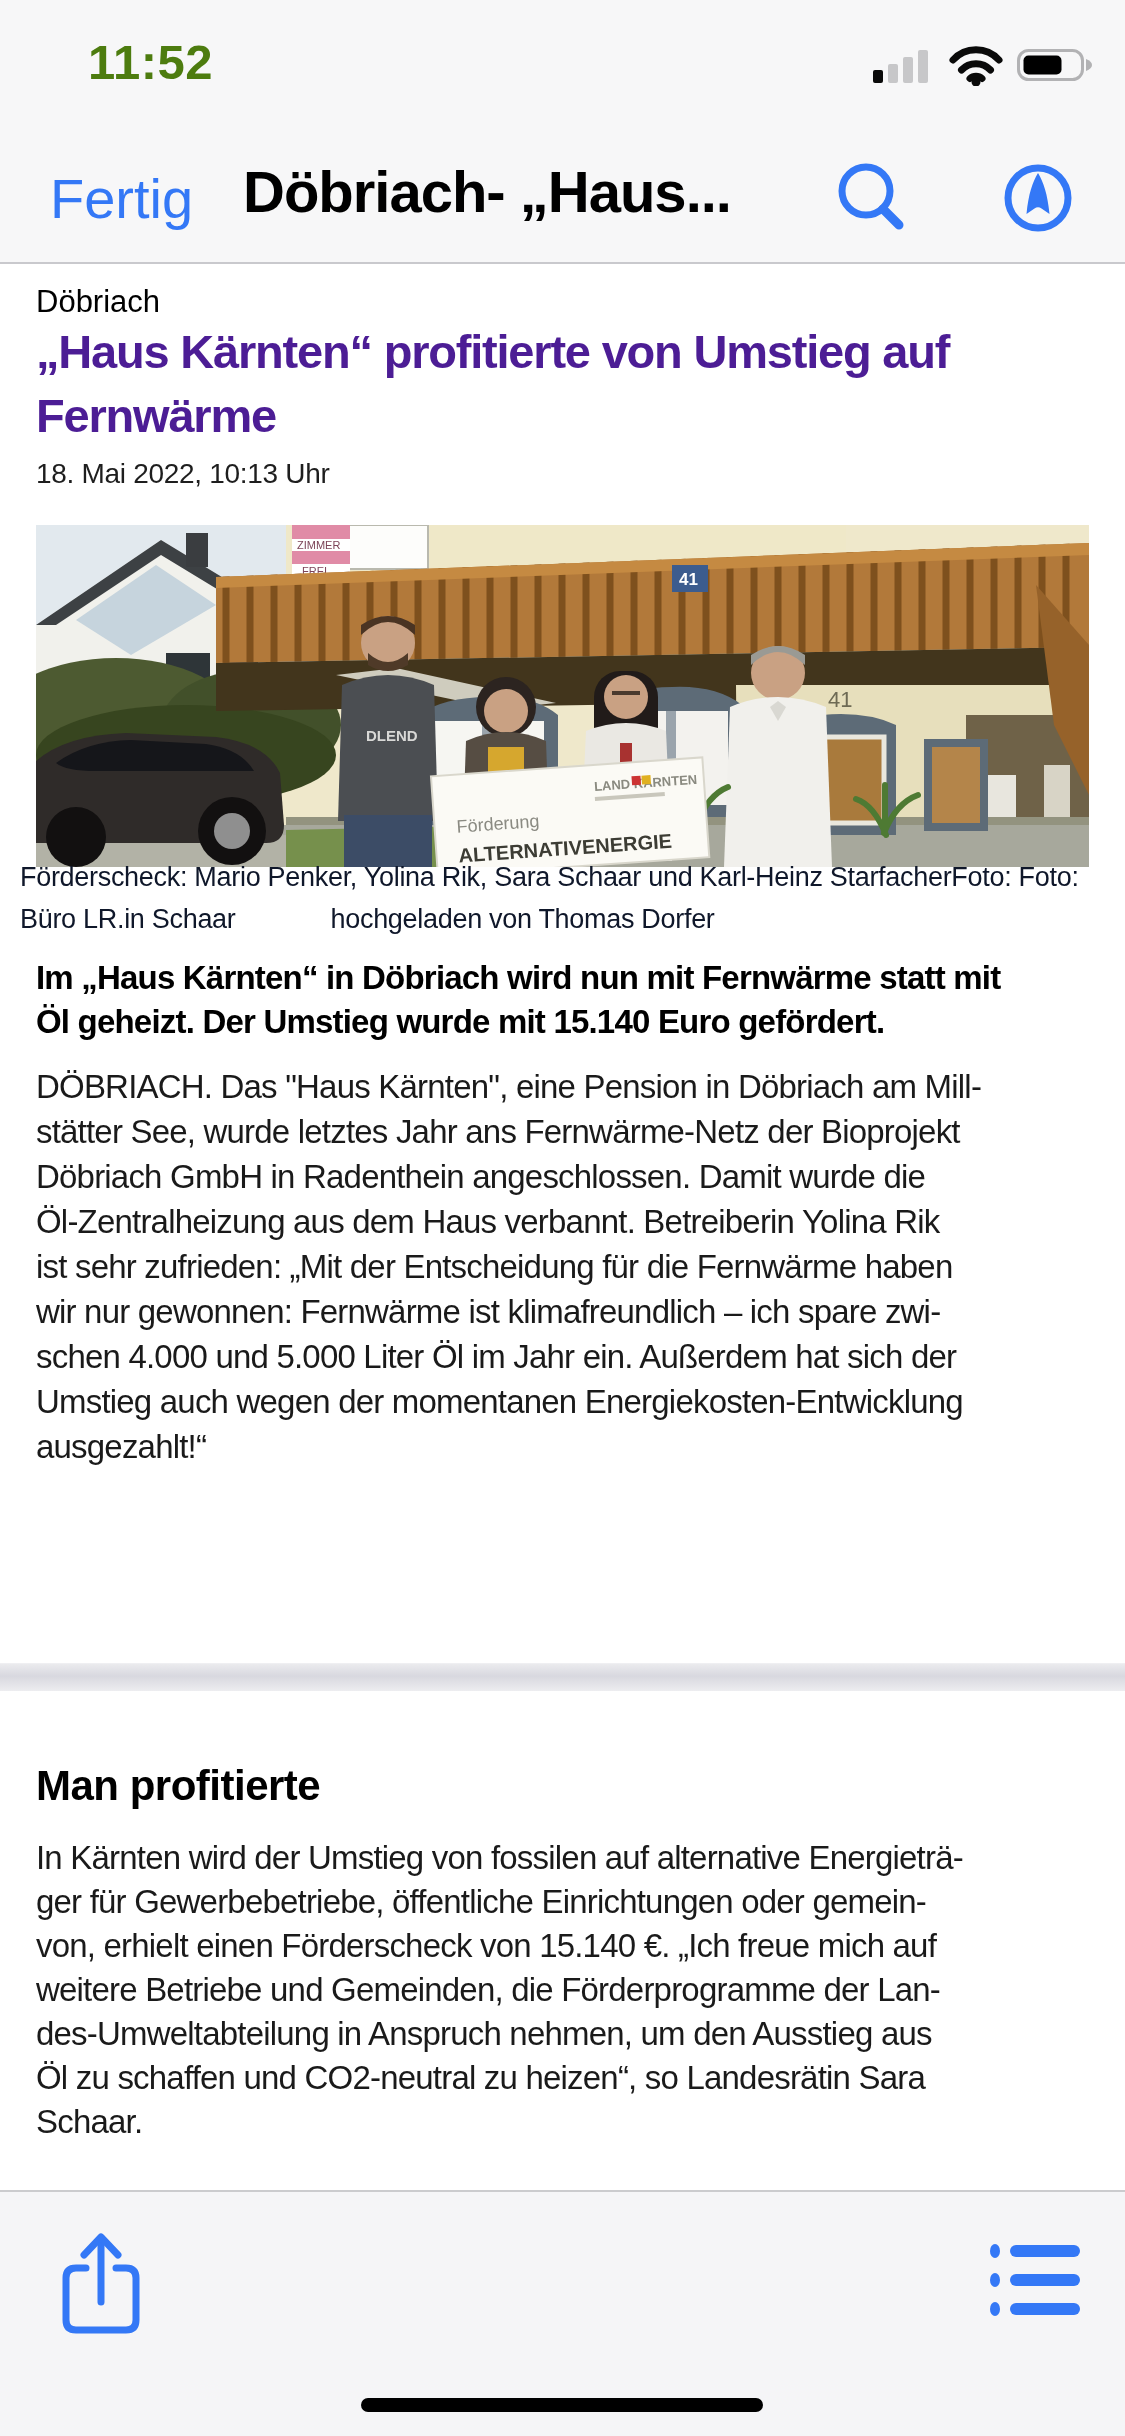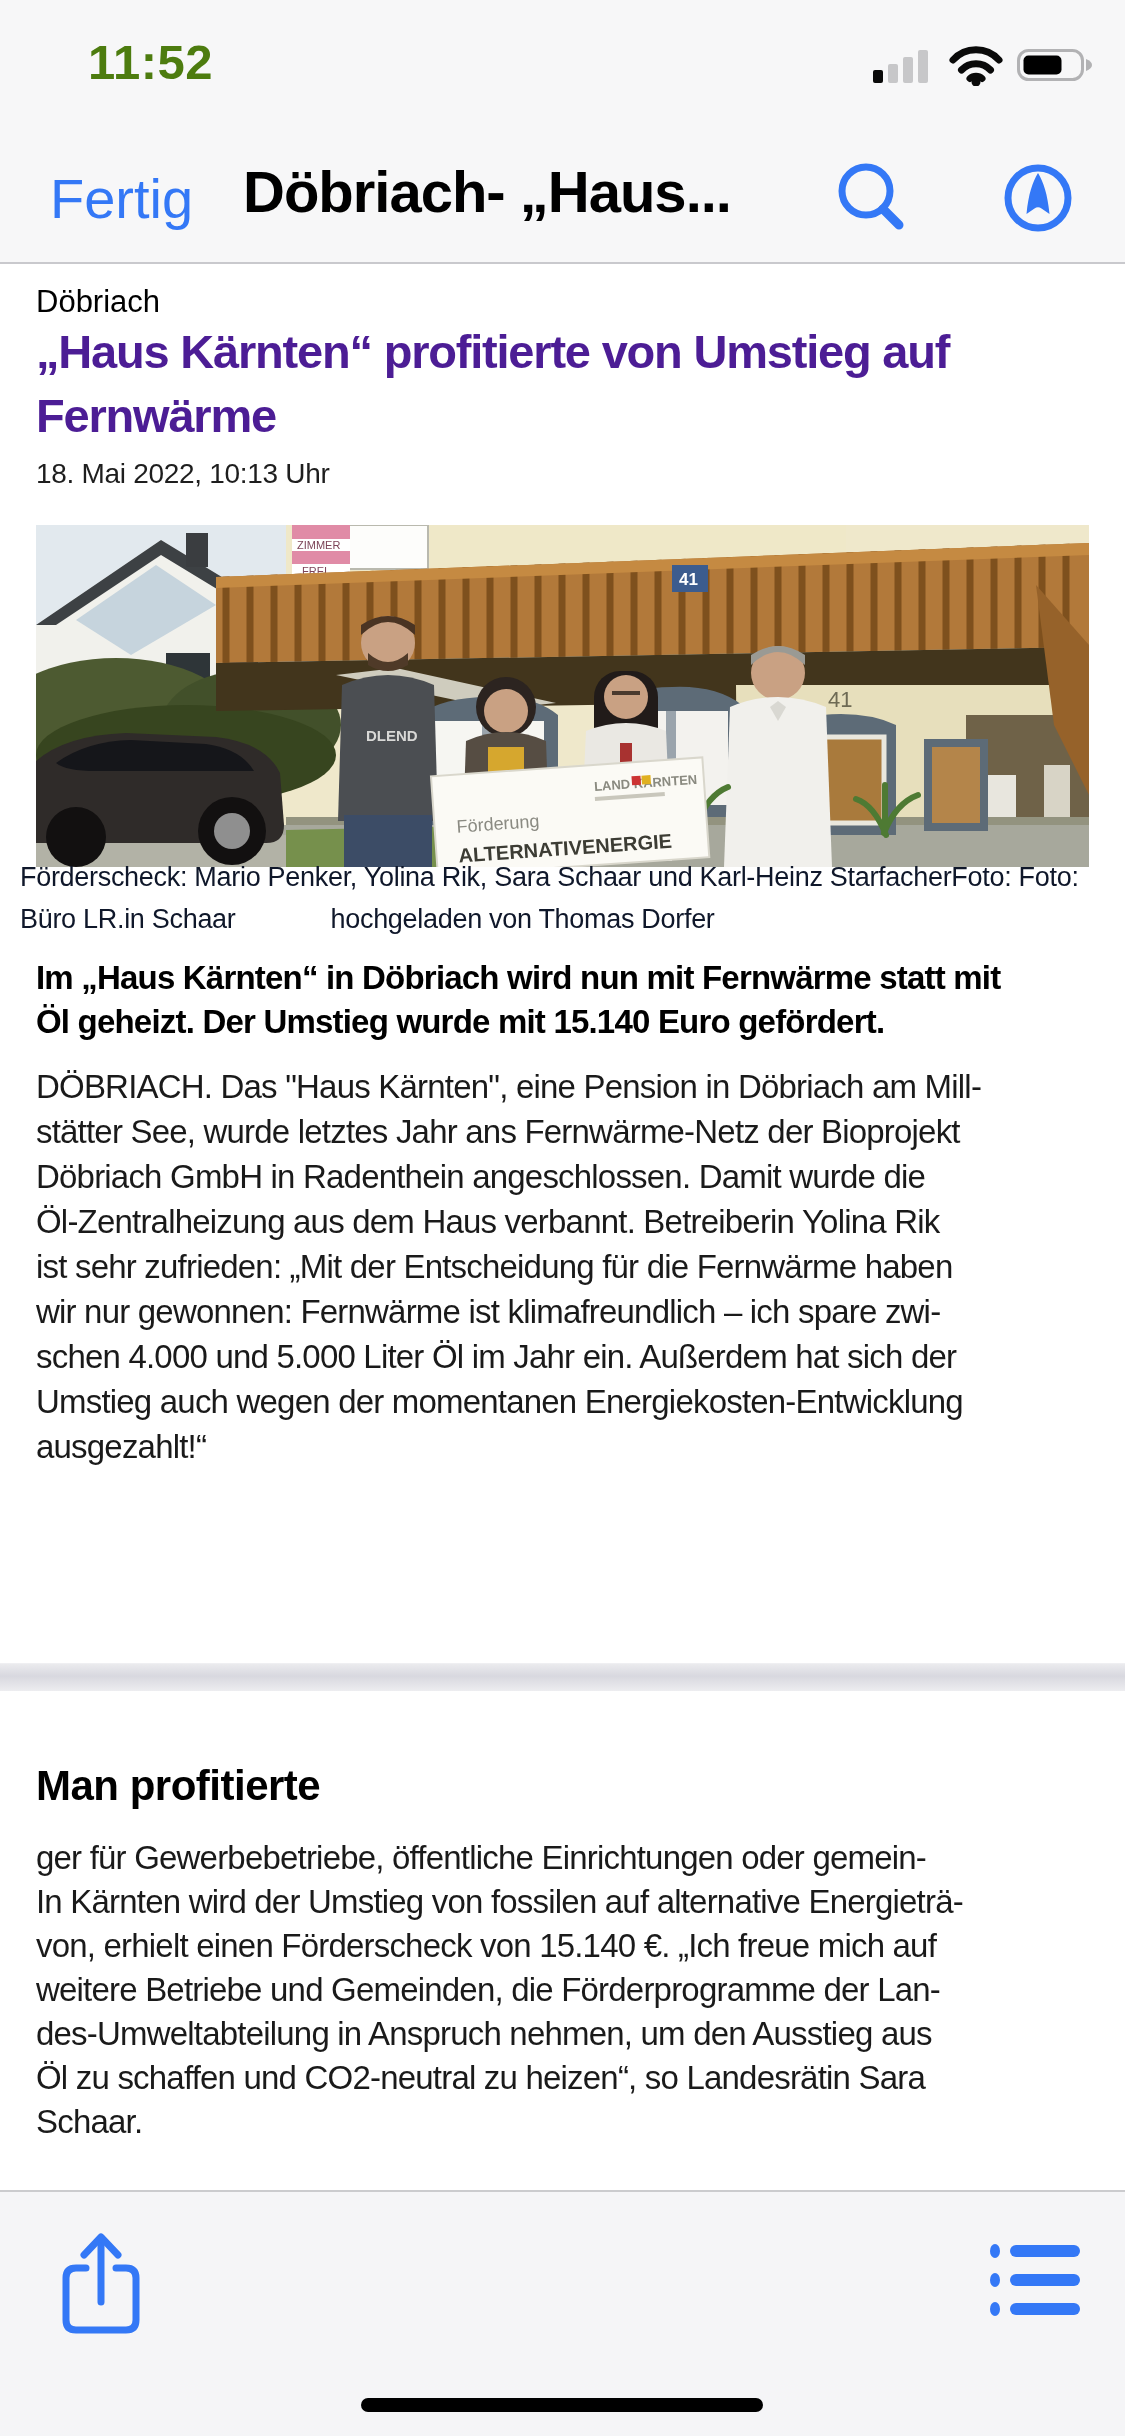--- a/index.html
+++ b/index.html
@@ -327,22 +327,22 @@
     <div class="line">wir nur gewonnen: Fernwärme ist klimafreundlich – ich spare zwi-</div>
     <div class="line">schen 4.000 und 5.000 Liter Öl im Jahr ein. Außerdem hat sich der</div>
     <div class="line">Umstieg auch wegen der momentanen Energiekosten-Entwicklung</div>
     <div class="line">ausgezahlt!“</div>
   </div>
 
   <div class="divider-band"></div>
 
   <div class="section-heading">Man profitierte</div>
   <div class="para para2">
+    <div class="line">In Kärnten wird der Umstieg von fossilen auf alternative Energieträ-</div>
     <div class="line">ger für Gewerbebetriebe, öffentliche Einrichtungen oder gemein-</div>
-    <div class="line">In Kärnten wird der Umstieg von fossilen auf alternative Energieträ-</div>
     <div class="line">von, erhielt einen Förderscheck von 15.140 €. „Ich freue mich auf</div>
     <div class="line">weitere Betriebe und Gemeinden, die Förderprogramme der Lan-</div>
     <div class="line">des-Umweltabteilung in Anspruch nehmen, um den Ausstieg aus</div>
     <div class="line">Öl zu schaffen und CO2-neutral zu heizen“, so  Landesrätin Sara</div>
     <div class="line">Schaar.</div>
   </div>
 
   <div class="toolbar"></div>
   <div class="share-btn">
     <span>

